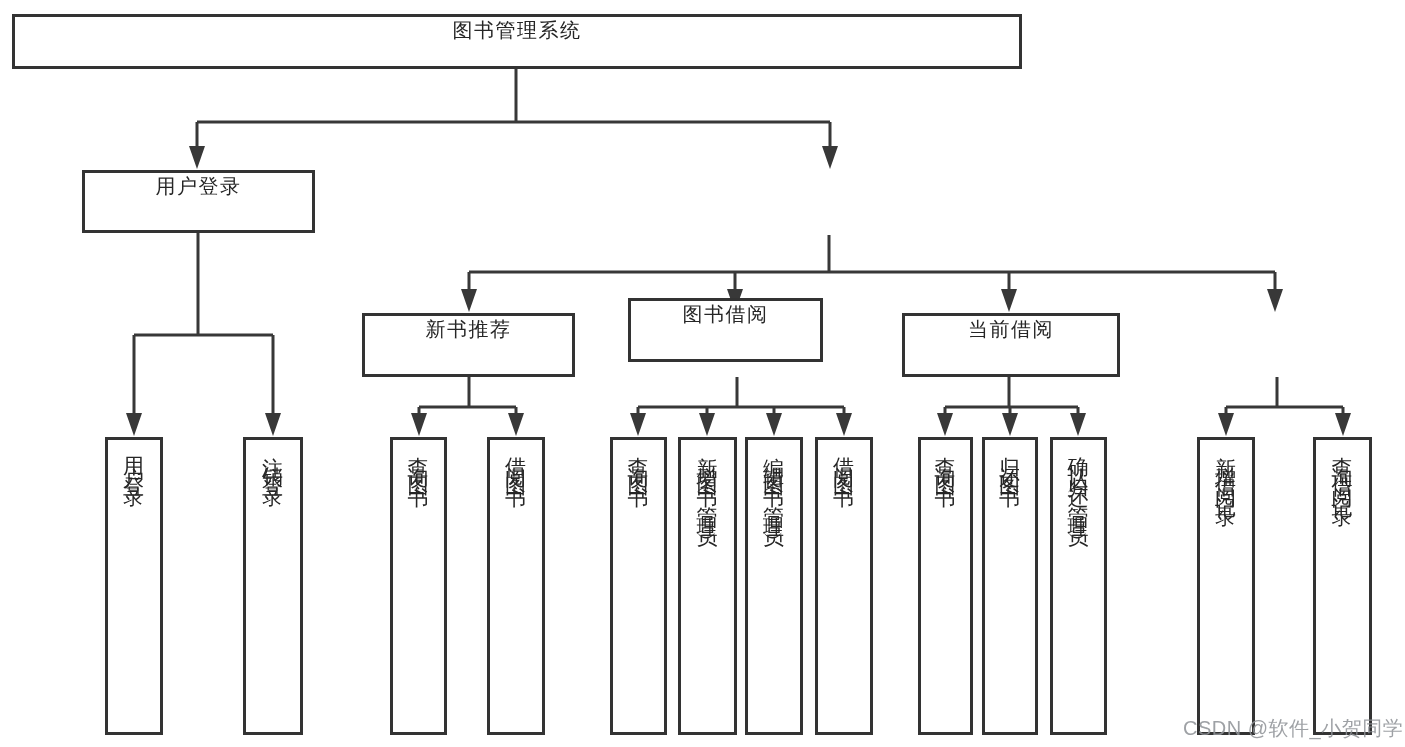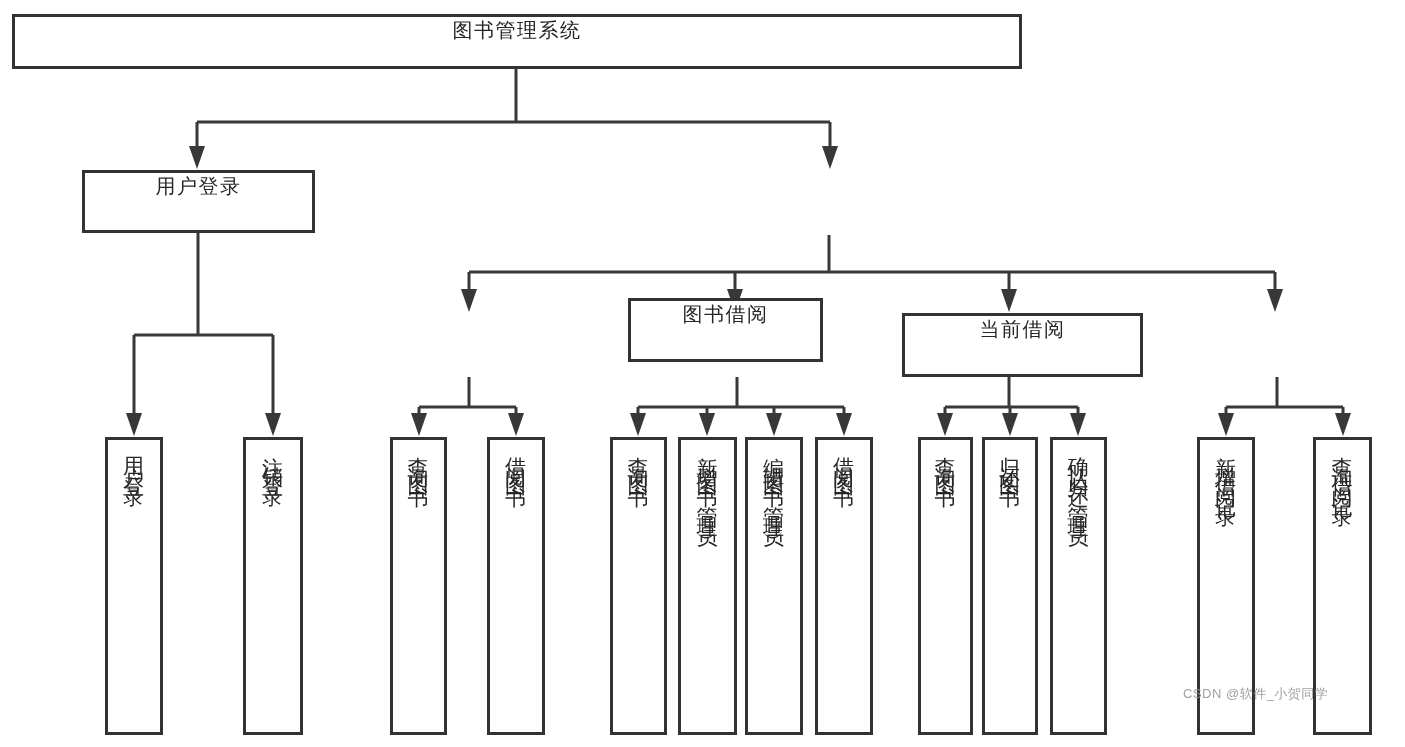--- a/index.html
+++ b/index.html
@@ -15,22 +15,22 @@
     display:flex; align-items:flex-start; justify-content:center;
     color:#262626;
   }
   .node.h .lbl { font-size:20px; letter-spacing:1.5px; white-space:nowrap; }
   .node.root .lbl { font-size:20px; }
   .node.v .lbl {
     writing-mode:vertical-rl; text-orientation:mixed;
     font-size:21px; letter-spacing:10px; line-height:1;
   }
   #watermark {
-    position:absolute; left:1183px; top:685px;
-    font-size:13px; letter-spacing:0.5px;
+    position:absolute; left:1183px; top:715px;
+    font-size:20px; letter-spacing:0.5px;
     color:rgba(145,148,152,0.88); white-space:nowrap; z-index:6;
   }
   .wire { stroke:#383838; stroke-width:3; fill:none; }
   .arrow { fill:#383838; stroke:none; }
 </style>
 </head>
 <body>
 
 <div id="canvas">
 
@@ -85,24 +85,27 @@
   </svg>
 
   <div class="node h root" style="left:12px;top:14px;width:1010px;height:55px">
     <span class="lbl">图书管理系统</span>
   </div>
 
   <div class="node h" style="left:82px;top:170px;width:233px;height:63px">
     <span class="lbl">用户登录</span>
   </div>
 
+  <div class="node h" style="left:362px;top:313px;width:213px;height:64px">
+    <span class="lbl">新书推荐</span>
+  </div>
   <div class="node h" style="left:628px;top:298px;width:195px;height:64px">
     <span class="lbl">图书借阅</span>
   </div>
-  <div class="node h" style="left:902px;top:313px;width:241px;height:64px">
+  <div class="node h" style="left:902px;top:313px;width:218px;height:64px">
     <span class="lbl">当前借阅</span>
   </div>
 
   <div class="node v" style="left:105px;top:437px;width:58px;height:298px">
     <span class="lbl">用户登录</span>
   </div>
   <div class="node v" style="left:243px;top:437px;width:60px;height:298px">
     <span class="lbl">注销登录</span>
   </div>
 

